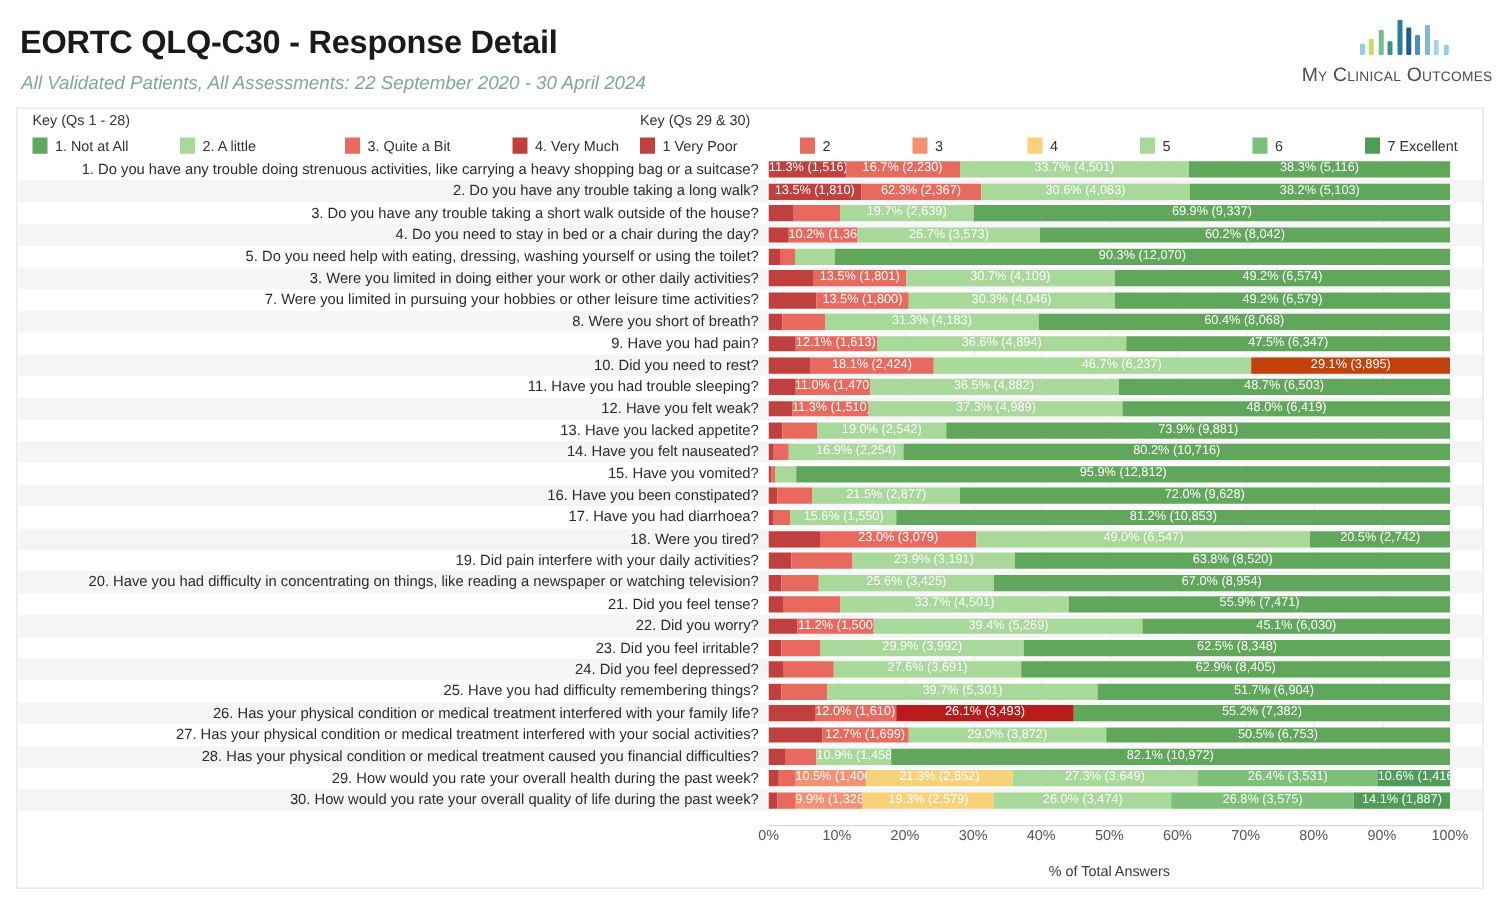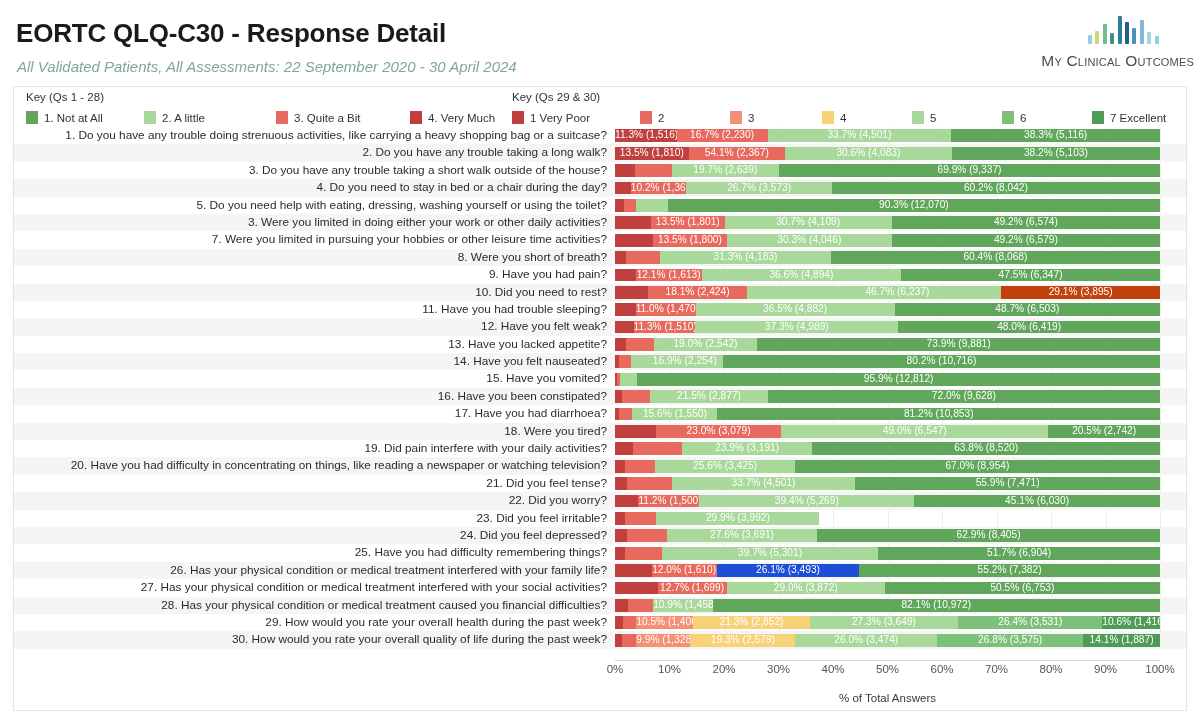--- a/index.html
+++ b/index.html
@@ -161,21 +161,21 @@
               <div class="seg" title="33.7% (4,501)" style="left: 152.6px; width: 183.665px; background: rgb(169, 216, 155);">33.7% (4,501)</div>
               <div class="seg" title="38.3% (5,116)" style="left: 336.265px; width: 208.735px; background: rgb(96, 167, 92);">38.3% (5,116)</div>
             </div>
           </div>
           <div class="row alt">
             <div class="qwrap">
               <div class="qlabel">2. Do you have any trouble taking a long walk?</div>
             </div>
             <div class="bars">
               <div class="seg" title="13.5% (1,810)" style="left: 0px; width: 73.575px; background: rgb(192, 64, 63);">13.5% (1,810)</div>
-              <div class="seg" title="17.7% (2,367)" style="left: 73.575px; width: 96.465px; background: rgb(232, 105, 94);">54.1% (2,367)</div>
+              <div class="seg" title="17.7% (2,367)" style="left: 73.575px; width: 96.465px; background: rgb(232, 105, 94);">62.3% (2,367)</div>
               <div class="seg" title="30.6% (4,083)" style="left: 170.04px; width: 166.77px; background: rgb(169, 216, 155);">30.6% (4,083)</div>
               <div class="seg" title="38.2% (5,103)" style="left: 336.81px; width: 208.19px; background: rgb(96, 167, 92);">38.2% (5,103)</div>
             </div>
           </div>
           <div class="row">
             <div class="qwrap">
               <div class="qlabel">3. Do you have any trouble taking a short walk outside of the house?</div>
             </div>
             <div class="bars">
               <div class="seg" title="" style="left: 0px; width: 19.62px; background: rgb(192, 64, 63);"></div>
@@ -394,20 +394,21 @@
             </div>
           </div>
           <div class="row">
             <div class="qwrap">
               <div class="qlabel">23. Did you feel irritable?</div>
             </div>
             <div class="bars">
               <div class="seg" title="" style="left: 0px; width: 9.81px; background: rgb(192, 64, 63);"></div>
               <div class="seg" title="" style="left: 9.81px; width: 31.61px; background: rgb(232, 105, 94);"></div>
               <div class="seg" title="29.9% (3,992)" style="left: 41.42px; width: 162.955px; background: rgb(169, 216, 155);">29.9% (3,992)</div>
+              <div class="seg" title="62.5% (8,348)" style="left: 204.375px; width: 340.625px; background: rgb(96, 167, 92);">62.5% (8,348)</div>
             </div>
           </div>
           <div class="row alt">
             <div class="qwrap">
               <div class="qlabel">24. Did you feel depressed?</div>
             </div>
             <div class="bars">
               <div class="seg" title="" style="left: 0px; width: 11.99px; background: rgb(192, 64, 63);"></div>
               <div class="seg" title="" style="left: 11.99px; width: 39.785px; background: rgb(232, 105, 94);"></div>
               <div class="seg" title="27.6% (3,691)" style="left: 51.775px; width: 150.42px; background: rgb(169, 216, 155);">27.6% (3,691)</div>
@@ -425,21 +426,21 @@
               <div class="seg" title="51.7% (6,904)" style="left: 263.235px; width: 281.765px; background: rgb(96, 167, 92);">51.7% (6,904)</div>
             </div>
           </div>
           <div class="row alt">
             <div class="qwrap">
               <div class="qlabel">26. Has your physical condition or medical treatment interfered with your family life?</div>
             </div>
             <div class="bars">
               <div class="seg" title="" style="left: 0px; width: 36.515px; background: rgb(192, 64, 63);"></div>
               <div class="seg" title="12.0% (1,610)" style="left: 36.515px; width: 65.4px; background: rgb(232, 105, 94);">12.0% (1,610)</div>
-              <div class="seg" title="26.1% (3,493)" style="left: 101.915px; width: 142.245px; background: #1d4ed8;">26.1% (3,493)</div>
+              <div class="seg" title="26.1% (3,493)" style="left: 101.915px; width: 142.245px; background: #b91c1c;">26.1% (3,493)</div>
               <div class="seg" title="55.2% (7,382)" style="left: 244.16px; width: 300.84px; background: rgb(96, 167, 92);">55.2% (7,382)</div>
             </div>
           </div>
           <div class="row">
             <div class="qwrap">
               <div class="qlabel">27. Has your physical condition or medical treatment interfered with your social activities?</div>
             </div>
             <div class="bars">
               <div class="seg" title="" style="left: 0px; width: 42.51px; background: rgb(192, 64, 63);"></div>
               <div class="seg" title="12.7% (1,699)" style="left: 42.51px; width: 69.215px; background: rgb(232, 105, 94);">12.7% (1,699)</div>

